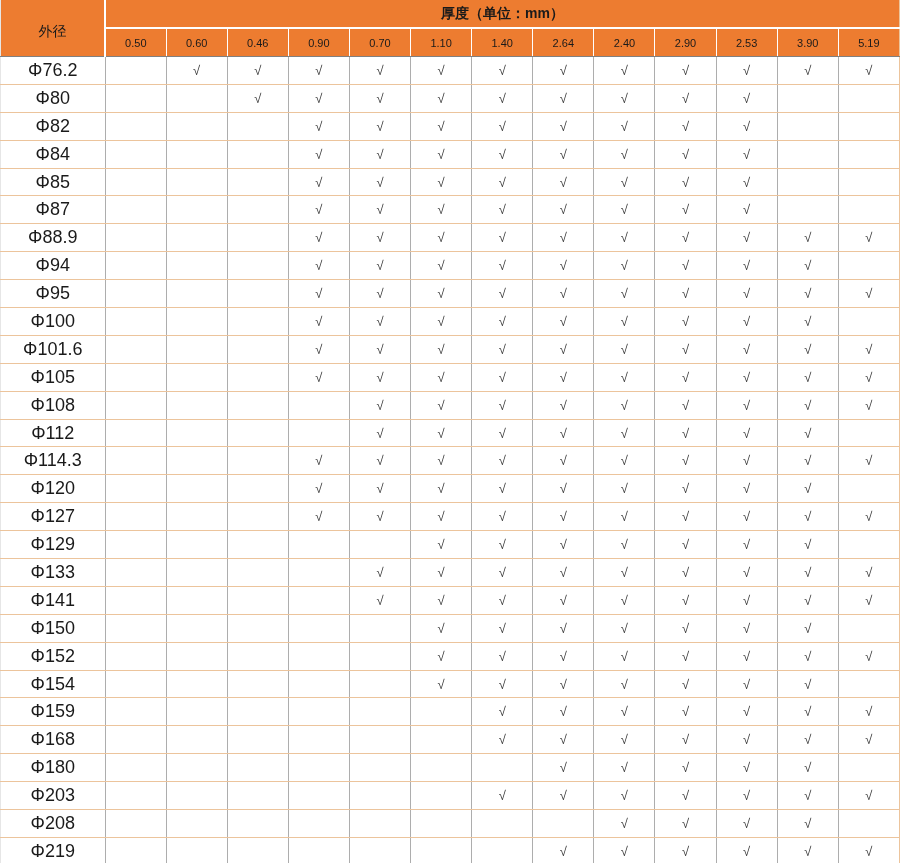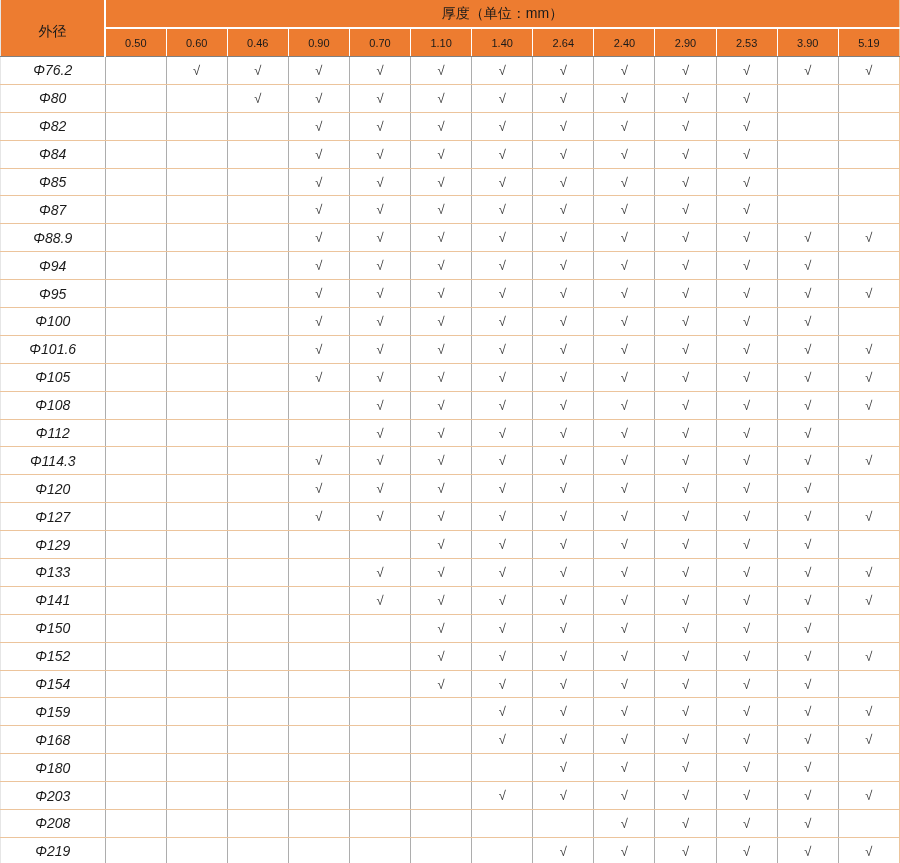--- a/index.html
+++ b/index.html
@@ -38,21 +38,21 @@
     font-weight: normal;
     border-right: 2px solid var(--header-sep, #ffffff);
     border-bottom: 1px solid var(--header-line, #808080);
     padding-top: 8px;
     margin-left: 24px;
   }
   th.title {
     background: var(--header-bg, #ED7C30);
     color: var(--text, #1a1a1a);
     font-size: 14px;
-    font-weight: normal;
+    font-weight: bold;
     height: 27px;
     border-bottom: 2px solid var(--header-sep, #ffffff);
   }
   th.num {
     background: var(--header-bg, #ED7C30);
     color: var(--text, #1a1a1a);
     font-size: 11px;
     font-weight: normal;
     height: 27px;
     border-right: 1px solid rgba(255,255,255,0.65);
@@ -63,23 +63,22 @@
     height: 26.9px;
     border-right: 1px solid var(--grid-v, #adadad);
     border-bottom: 1px solid var(--grid-h, #ecc49c);
     font-size: 13px;
     color: var(--check, #3a3a3a);
     background: #ffffff;
   }
   tbody td:last-child { border-right: none; }
   tbody tr:last-child td { border-bottom: none; }
   td.diam {
-    font-size: 14px;
+    font-size: 18px;
     color: var(--text, #1a1a1a);
-    font-style: italic;
   }
 </style>
 </head>
 <body>
 
 <div class="page">
   <table class="spec">
     <thead>
       <tr>
         <th class="corner" rowspan="2">外径</th>

